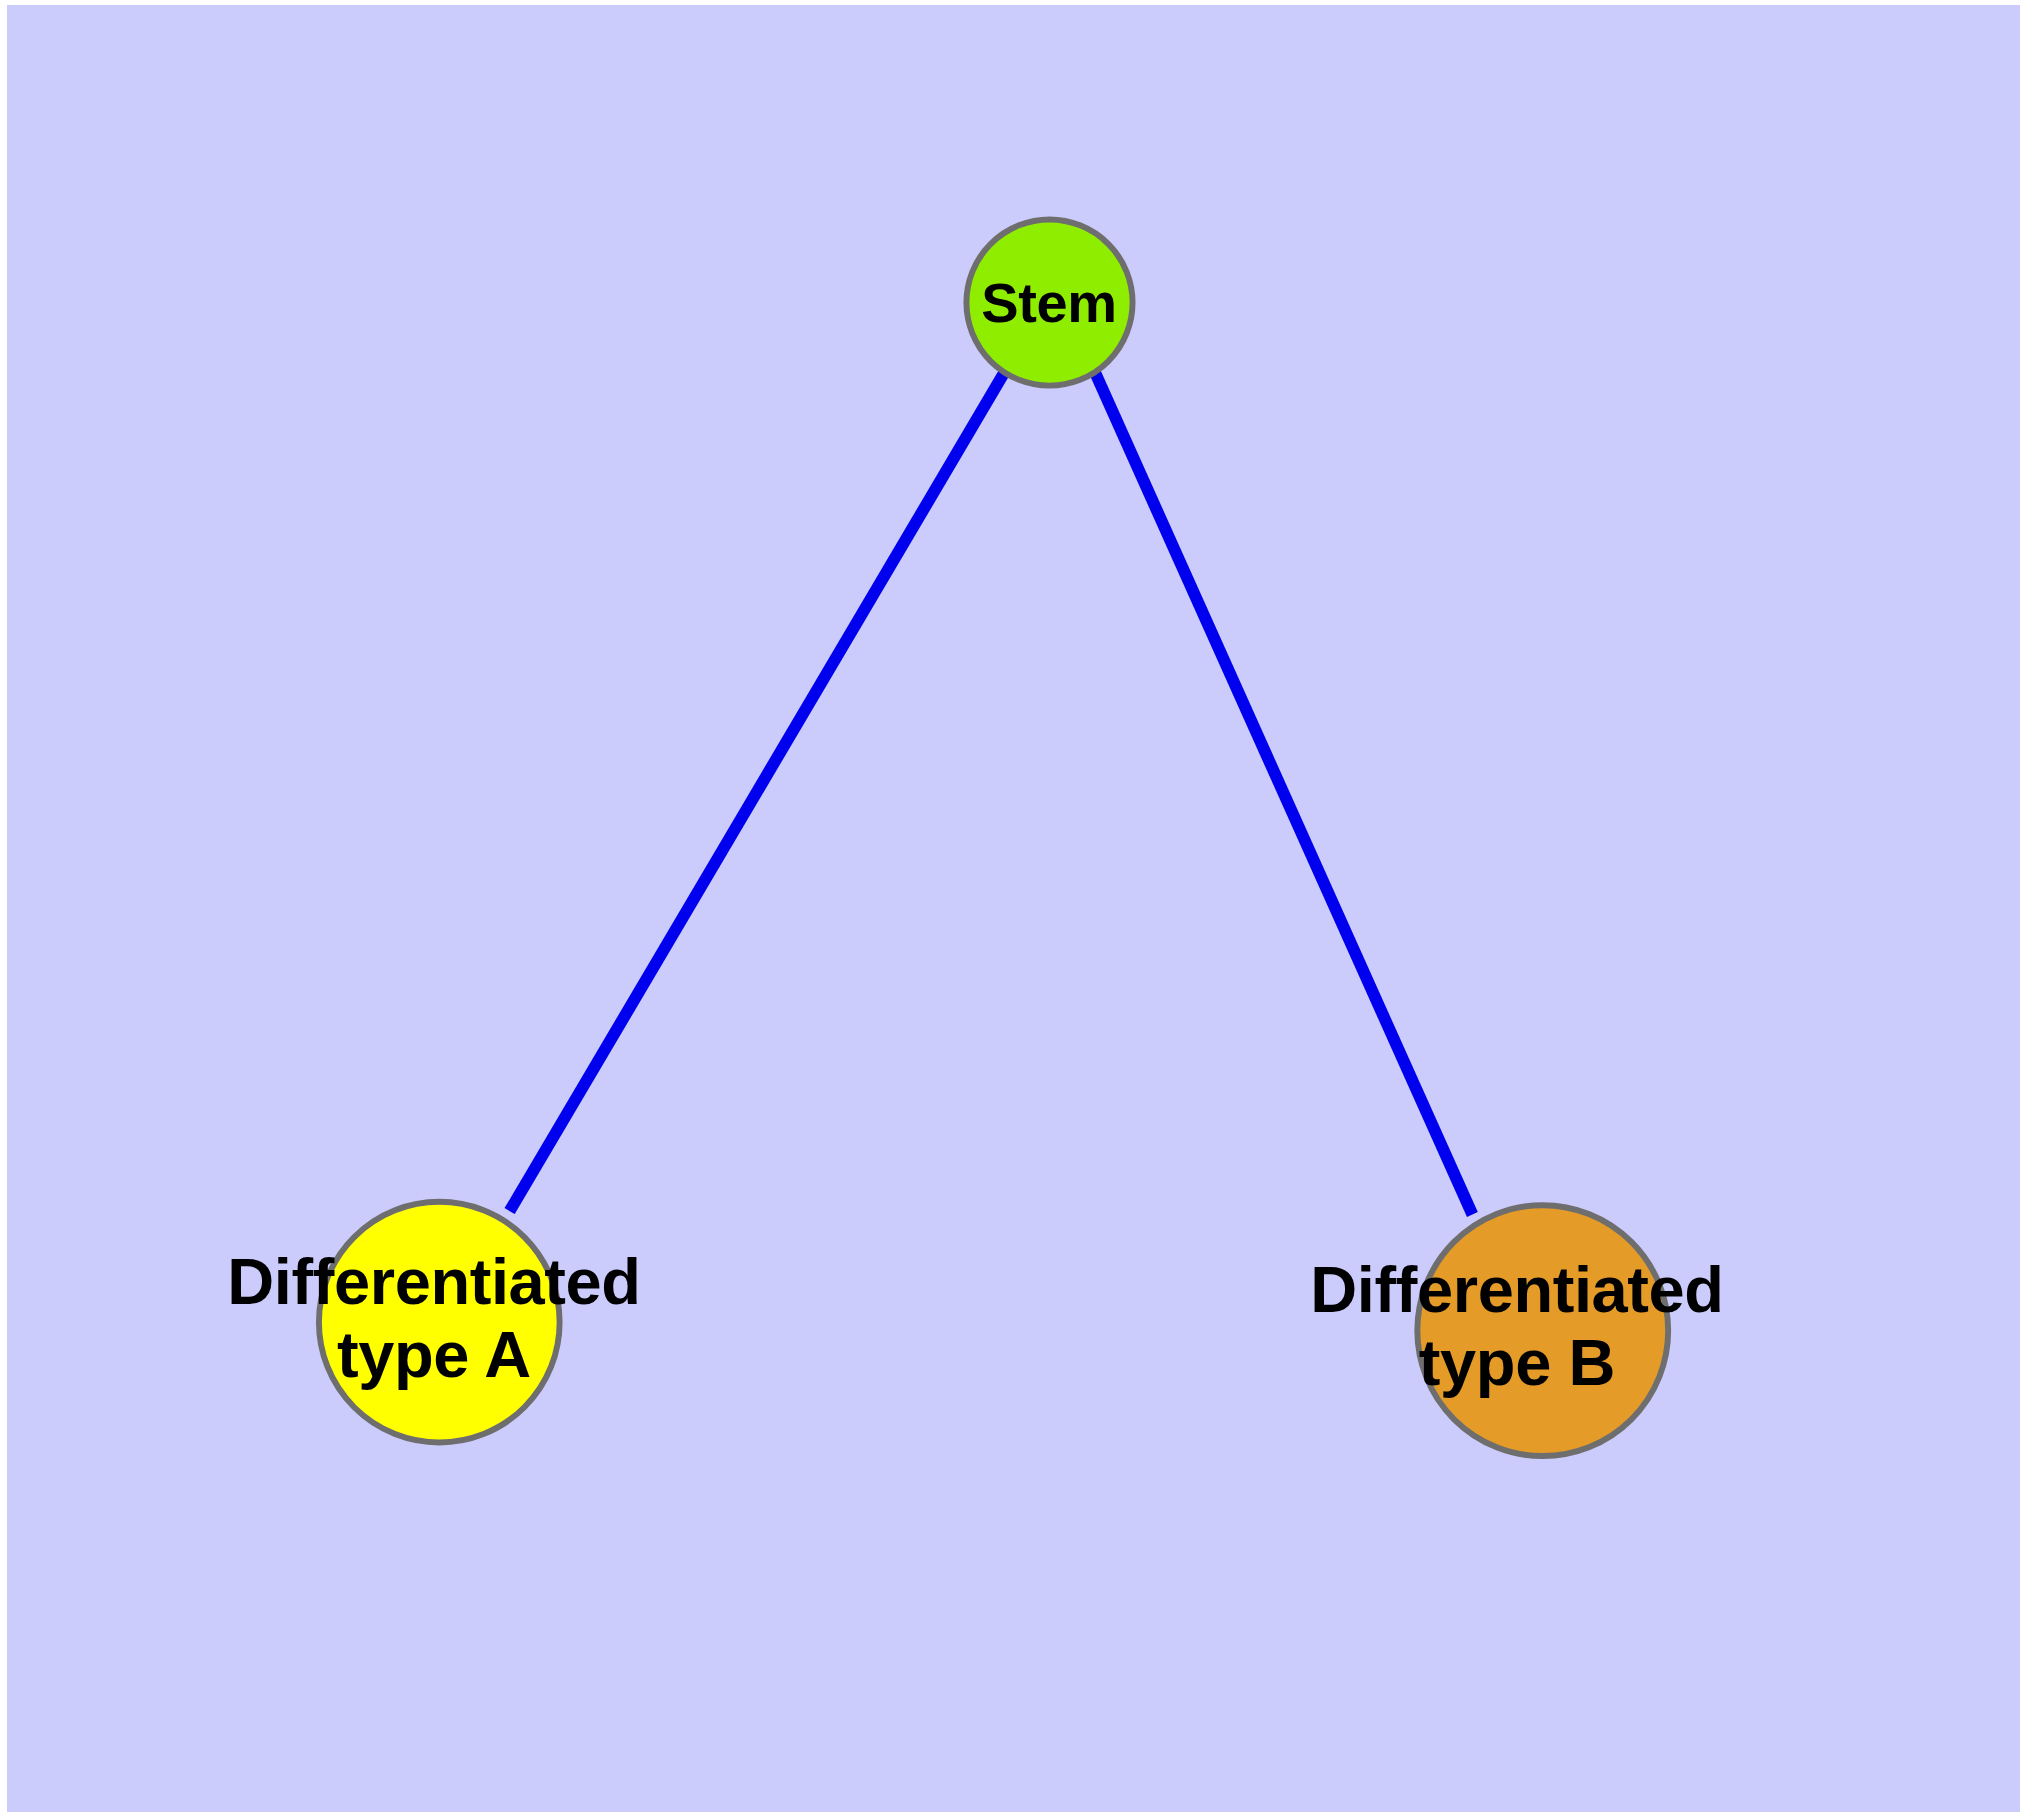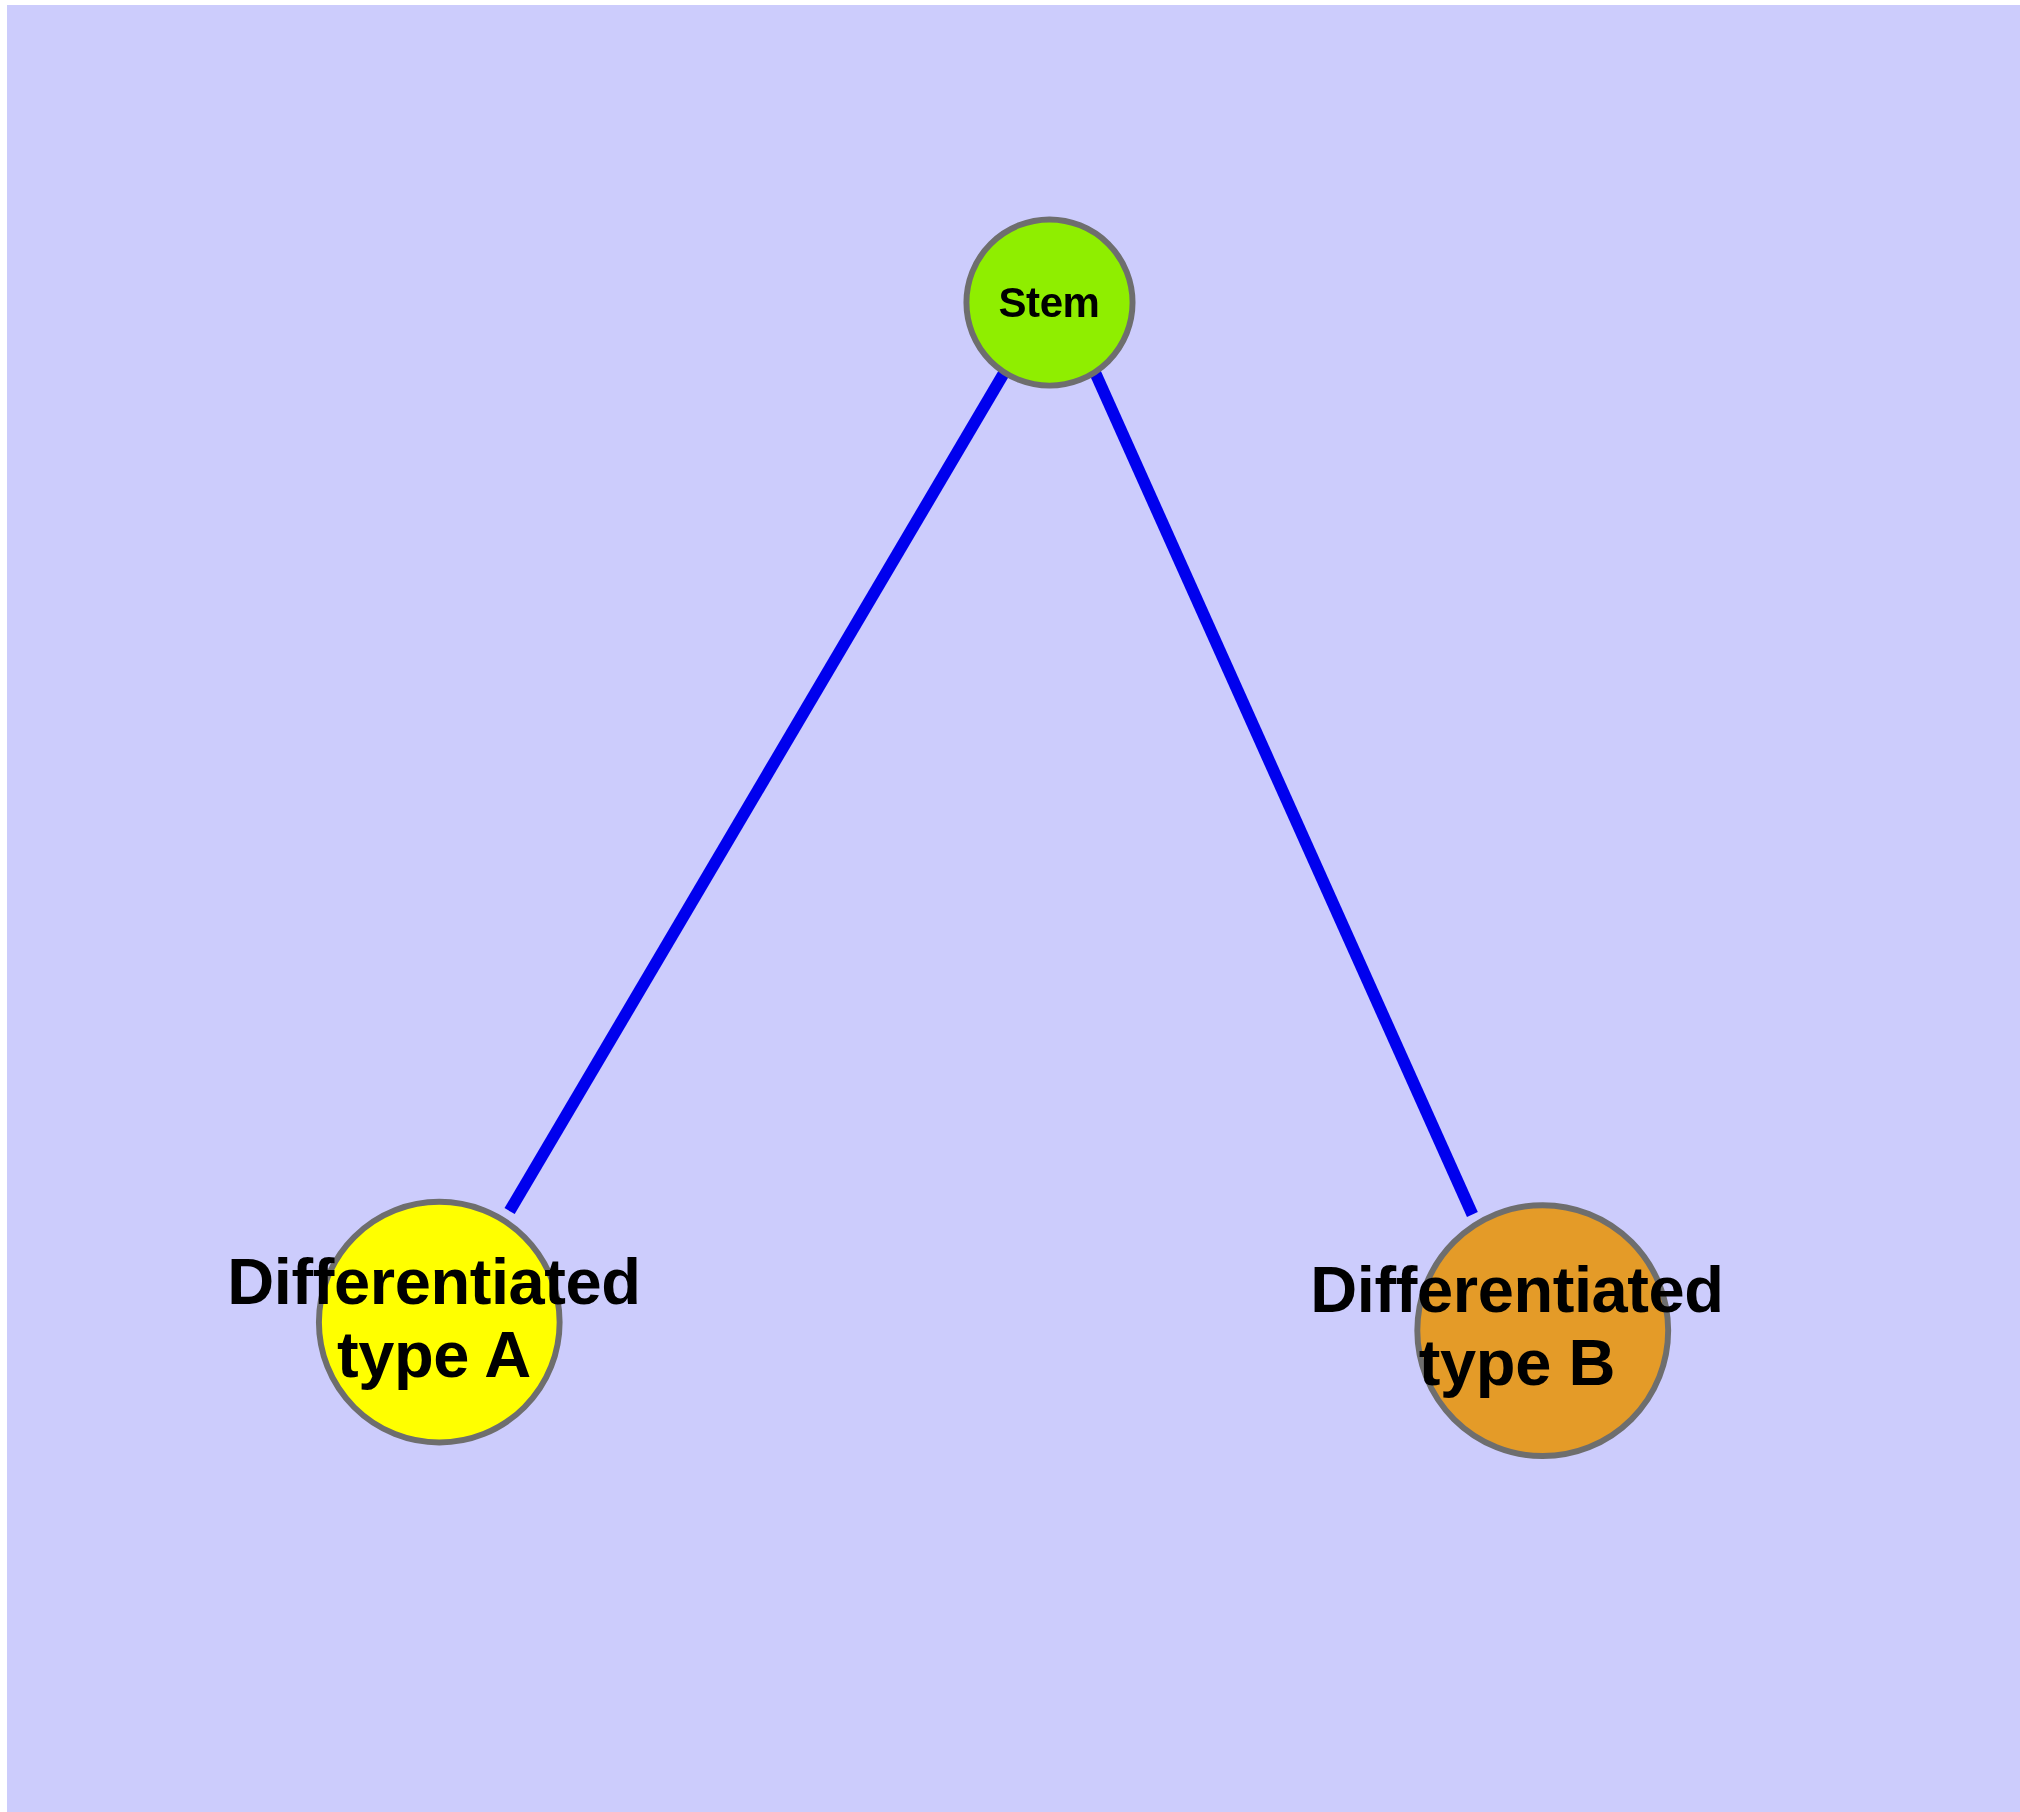--- a/index.html
+++ b/index.html
@@ -35,21 +35,21 @@
     color: #000000;
     font-weight: bold;
     text-align: center;
     white-space: pre;
     line-height: 1.12;
     letter-spacing: -0.4px;
     transform: translate(-50%, -50%);
     pointer-events: none;
   }
   .label-stem {
-    font-size: 42px;
+    font-size: 56px;
   }
   .label-typea {
     font-size: 65px;
   }
   .label-typeb {
     font-size: 65px;
   }
 </style>
 </head>
 <body>

